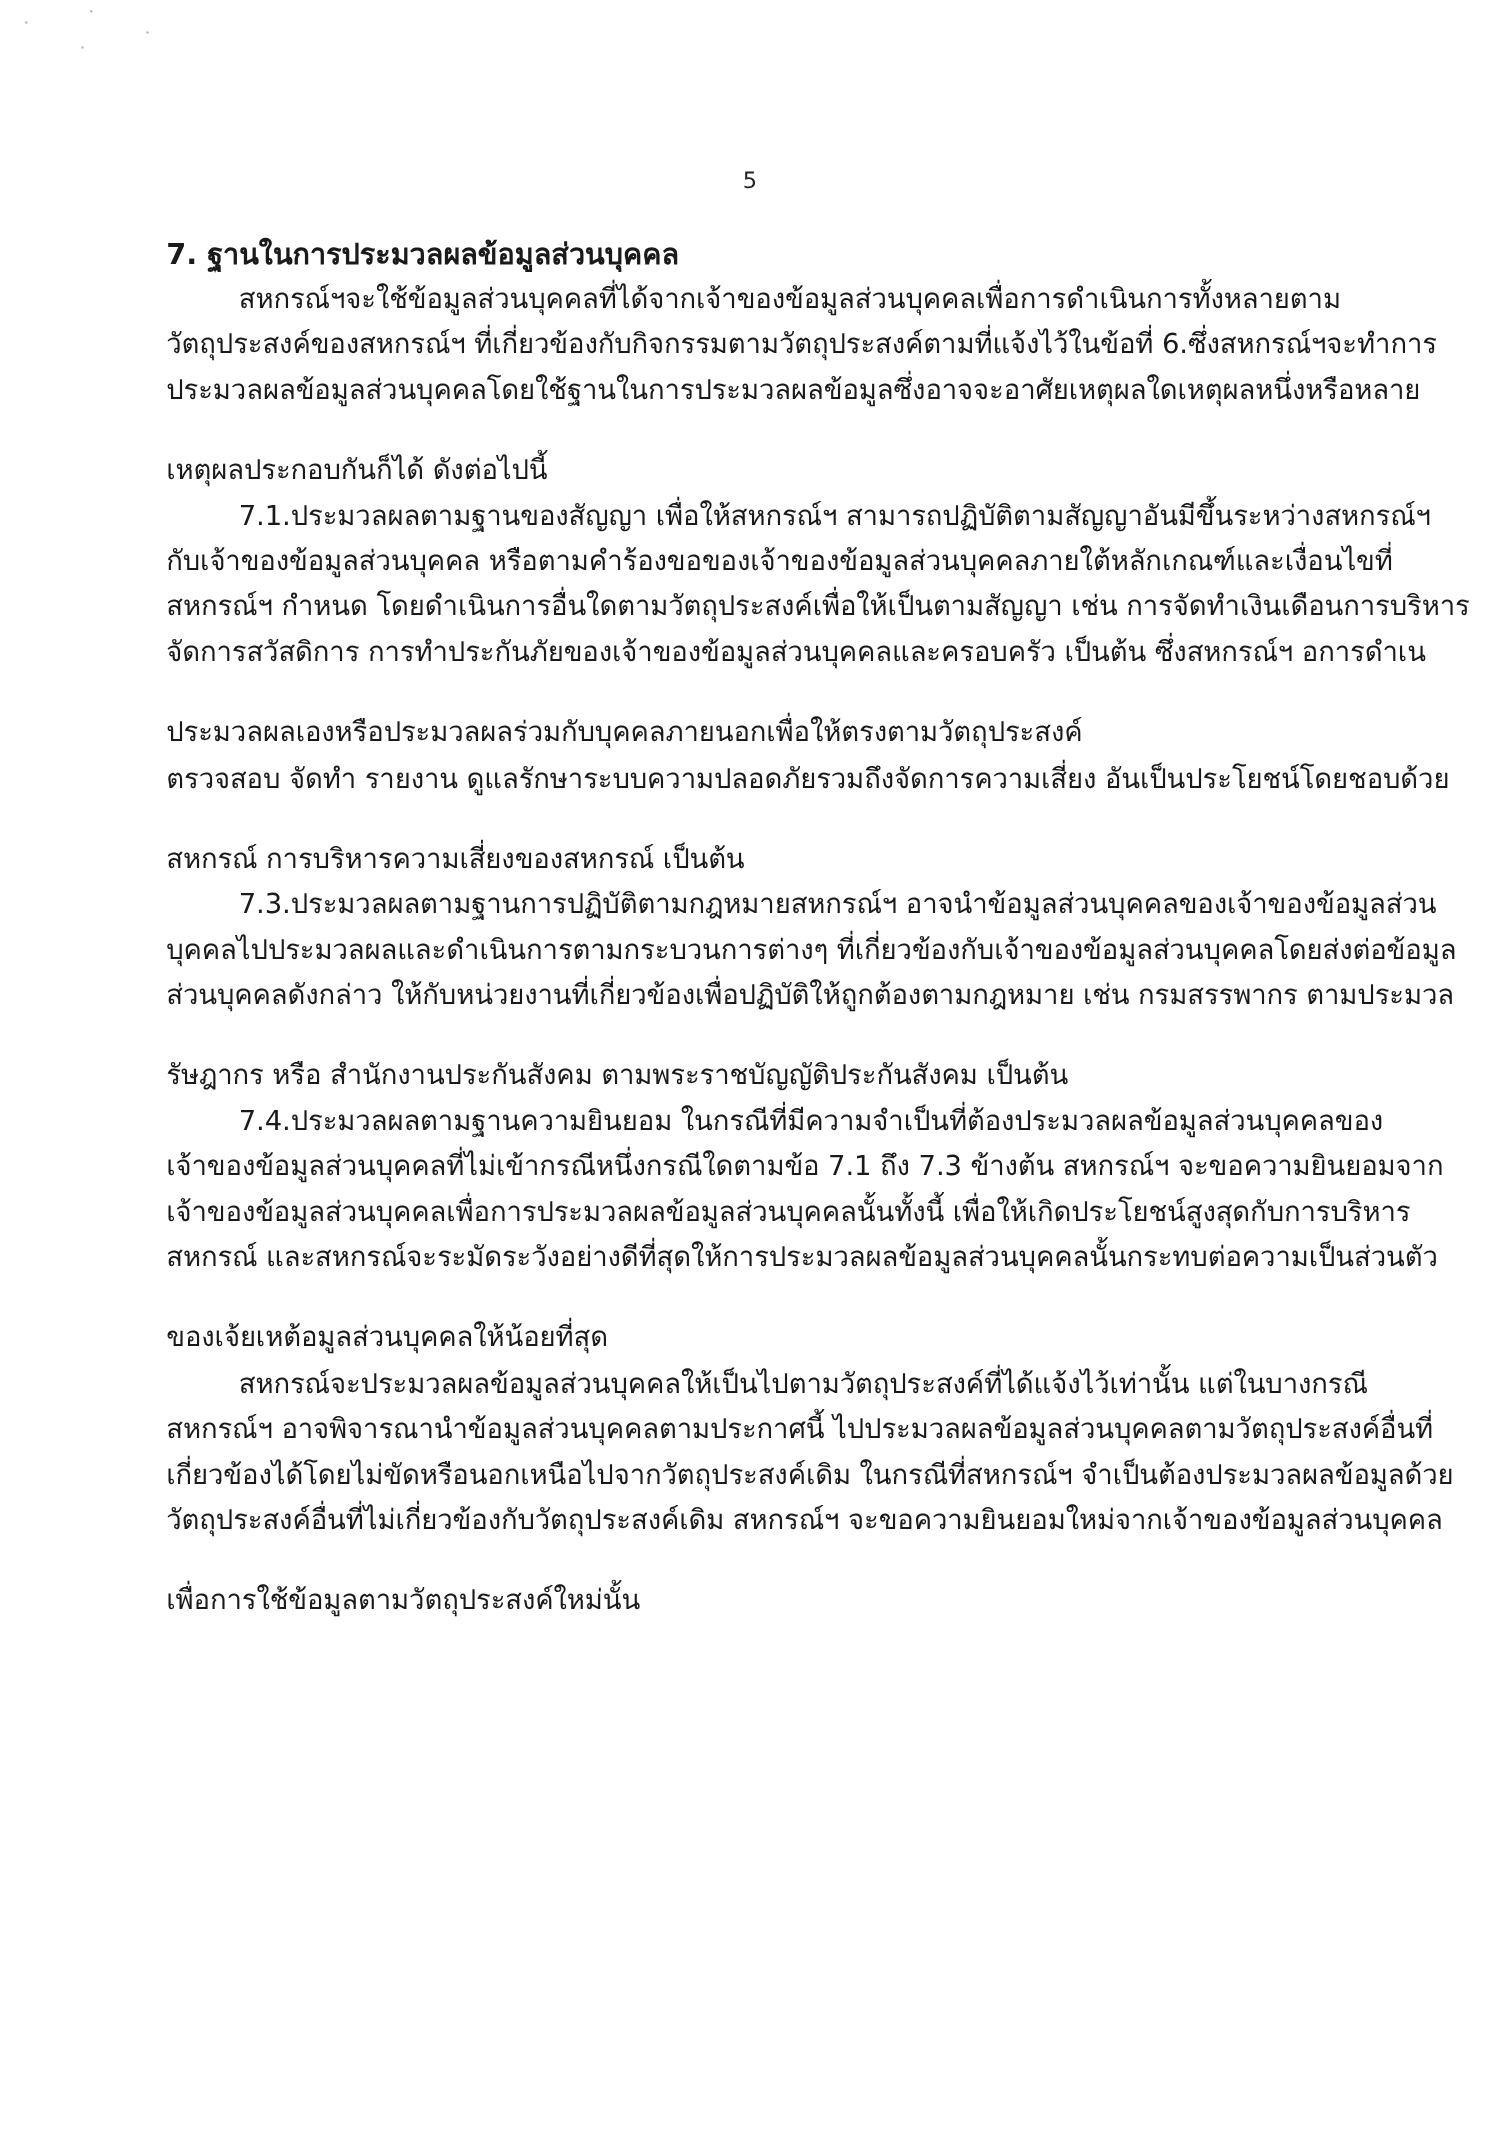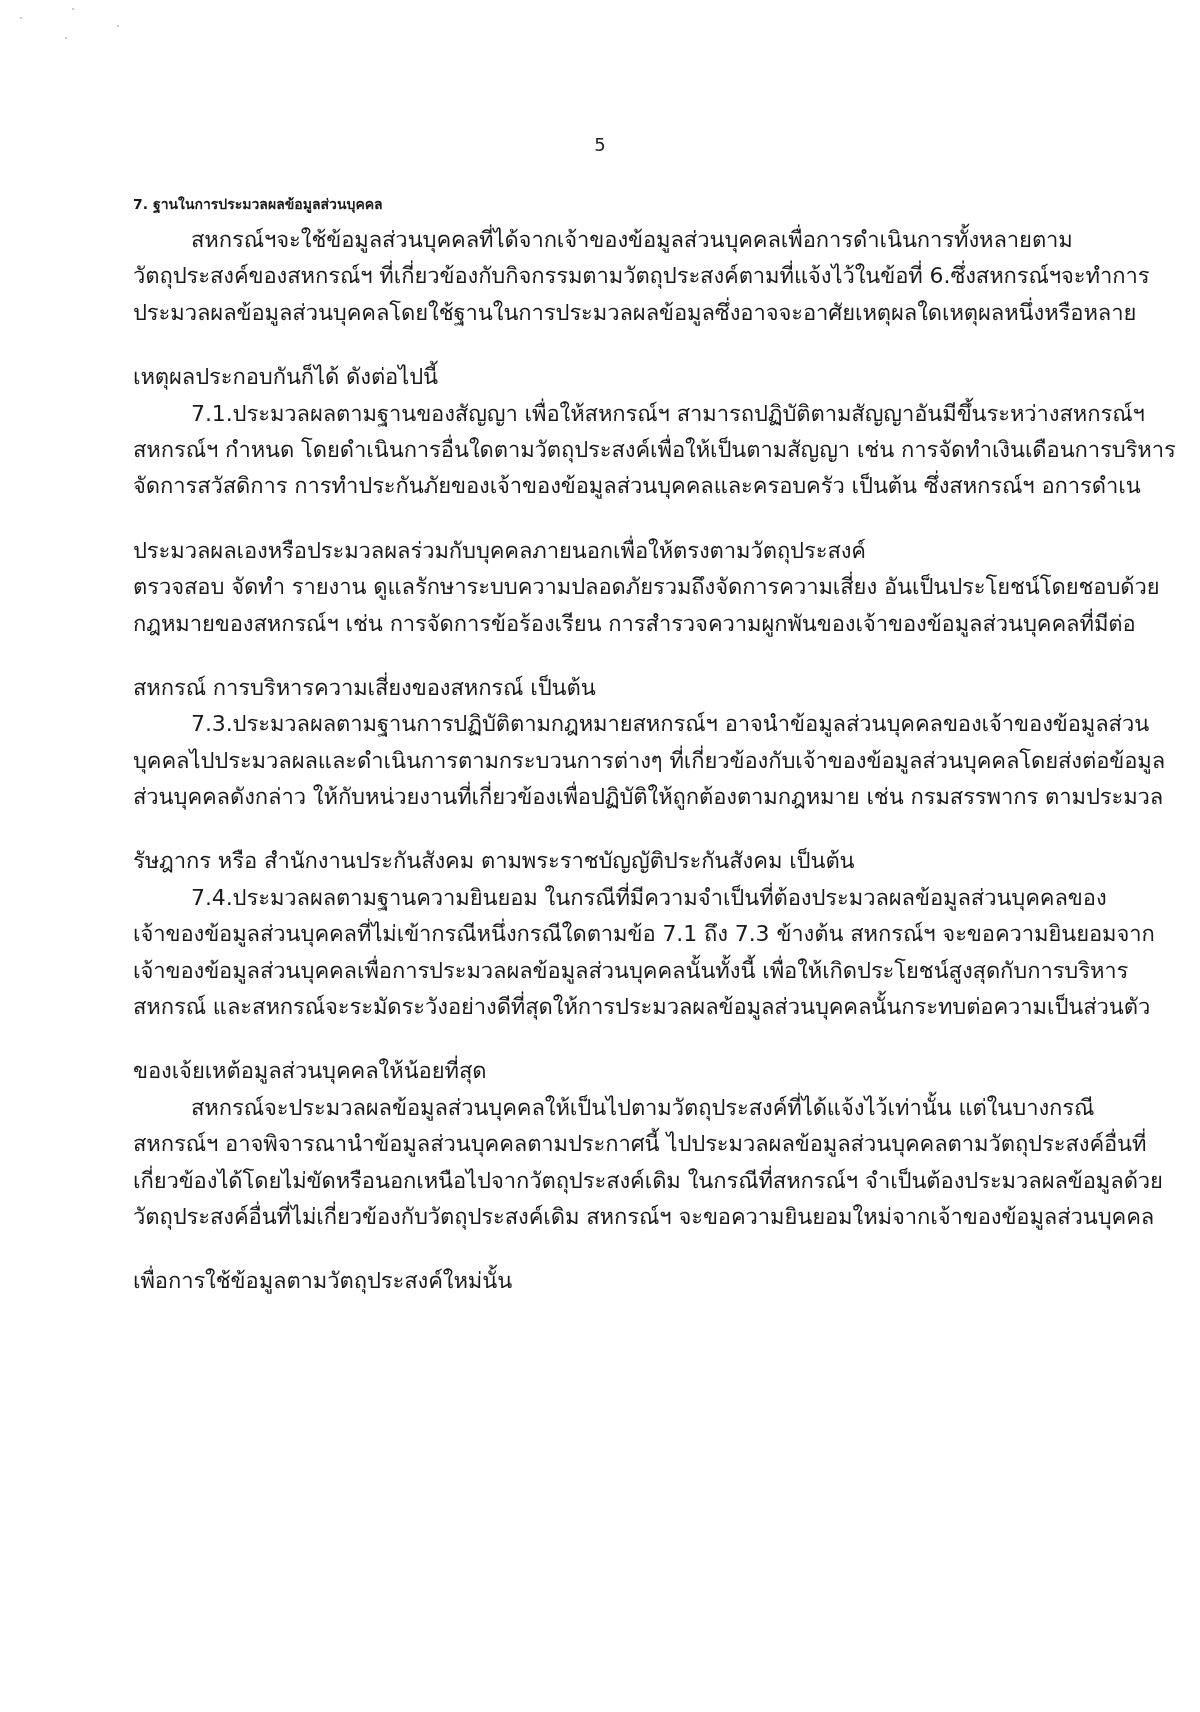--- a/index.html
+++ b/index.html
@@ -32,21 +32,21 @@
       color: #222;
       font-family: "DejaVu Sans", sans-serif;
     }
     .content {
       position: absolute;
       left: 133px;
       top: 186px;
       width: 944px;
     }
     .section-heading {
-      font-size: 14px;
+      font-size: 23px;
       font-weight: bold;
       line-height: 36px;
       height: 36px;
       margin: 0;
       white-space: nowrap;
     }
     .para {
       margin: 0;
     }
     .line {
@@ -92,28 +92,28 @@
 
     <p class="para">
       <span class="line indent">สหกรณ์ฯจะใช้ข้อมูลส่วนบุคคลที่ได้จากเจ้าของข้อมูลส่วนบุคคลเพื่อการดำเนินการทั้งหลายตาม</span>
       <span class="line">วัตถุประสงค์ของสหกรณ์ฯ ที่เกี่ยวข้องกับกิจกรรมตามวัตถุประสงค์ตามที่แจ้งไว้ในข้อที่ 6.ซึ่งสหกรณ์ฯจะทำการ</span>
       <span class="line">ประมวลผลข้อมูลส่วนบุคคลโดยใช้ฐานในการประมวลผลข้อมูลซึ่งอาจจะอาศัยเหตุผลใดเหตุผลหนึ่งหรือหลาย</span>
       <span class="line last">เหตุผลประกอบกันก็ได้ ดังต่อไปนี้</span>
     </p>
 
     <p class="para">
       <span class="line indent">7.1.ประมวลผลตามฐานของสัญญา เพื่อให้สหกรณ์ฯ สามารถปฏิบัติตามสัญญาอันมีขึ้นระหว่างสหกรณ์ฯ</span>
+      <span class="line">กับเจ้าของข้อมูลส่วนบุคคล หรือตามคำร้องขอของเจ้าของข้อมูลส่วนบุคคลภายใต้หลักเกณฑ์และเงื่อนไขที่</span>
       <span class="line">สหกรณ์ฯ กำหนด โดยดำเนินการอื่นใดตามวัตถุประสงค์เพื่อให้เป็นตามสัญญา เช่น การจัดทำเงินเดือนการบริหาร</span>
       <span class="line">จัดการสวัสดิการ การทำประกันภัยของเจ้าของข้อมูลส่วนบุคคลและครอบครัว เป็นต้น ซึ่งสหกรณ์ฯ อการดำเน</span>
       <span class="line last">ประมวลผลเองหรือประมวลผลร่วมกับบุคคลภายนอกเพื่อให้ตรงตามวัตถุประสงค์</span>
     </p>
 
     <p class="para">
       <span class="line">ตรวจสอบ จัดทำ รายงาน ดูแลรักษาระบบความปลอดภัยรวมถึงจัดการความเสี่ยง อันเป็นประโยชน์โดยชอบด้วย</span>
-      <span class="line">กฎหมายของสหกรณ์ฯ เช่น การจัดการข้อร้องเรียน การสำรวจความผูกพันของเจ้าของข้อมูลส่วนบุคคลที่มีต่อ</span>
       <span class="line last">สหกรณ์ การบริหารความเสี่ยงของสหกรณ์ เป็นต้น</span>
     </p>
 
     <p class="para">
       <span class="line indent">7.3.ประมวลผลตามฐานการปฏิบัติตามกฎหมายสหกรณ์ฯ อาจนำข้อมูลส่วนบุคคลของเจ้าของข้อมูลส่วน</span>
       <span class="line">บุคคลไปประมวลผลและดำเนินการตามกระบวนการต่างๆ ที่เกี่ยวข้องกับเจ้าของข้อมูลส่วนบุคคลโดยส่งต่อข้อมูล</span>
       <span class="line">ส่วนบุคคลดังกล่าว ให้กับหน่วยงานที่เกี่ยวข้องเพื่อปฏิบัติให้ถูกต้องตามกฎหมาย เช่น กรมสรรพากร ตามประมวล</span>
       <span class="line last">รัษฎากร หรือ สำนักงานประกันสังคม ตามพระราชบัญญัติประกันสังคม เป็นต้น</span>
     </p>
 

